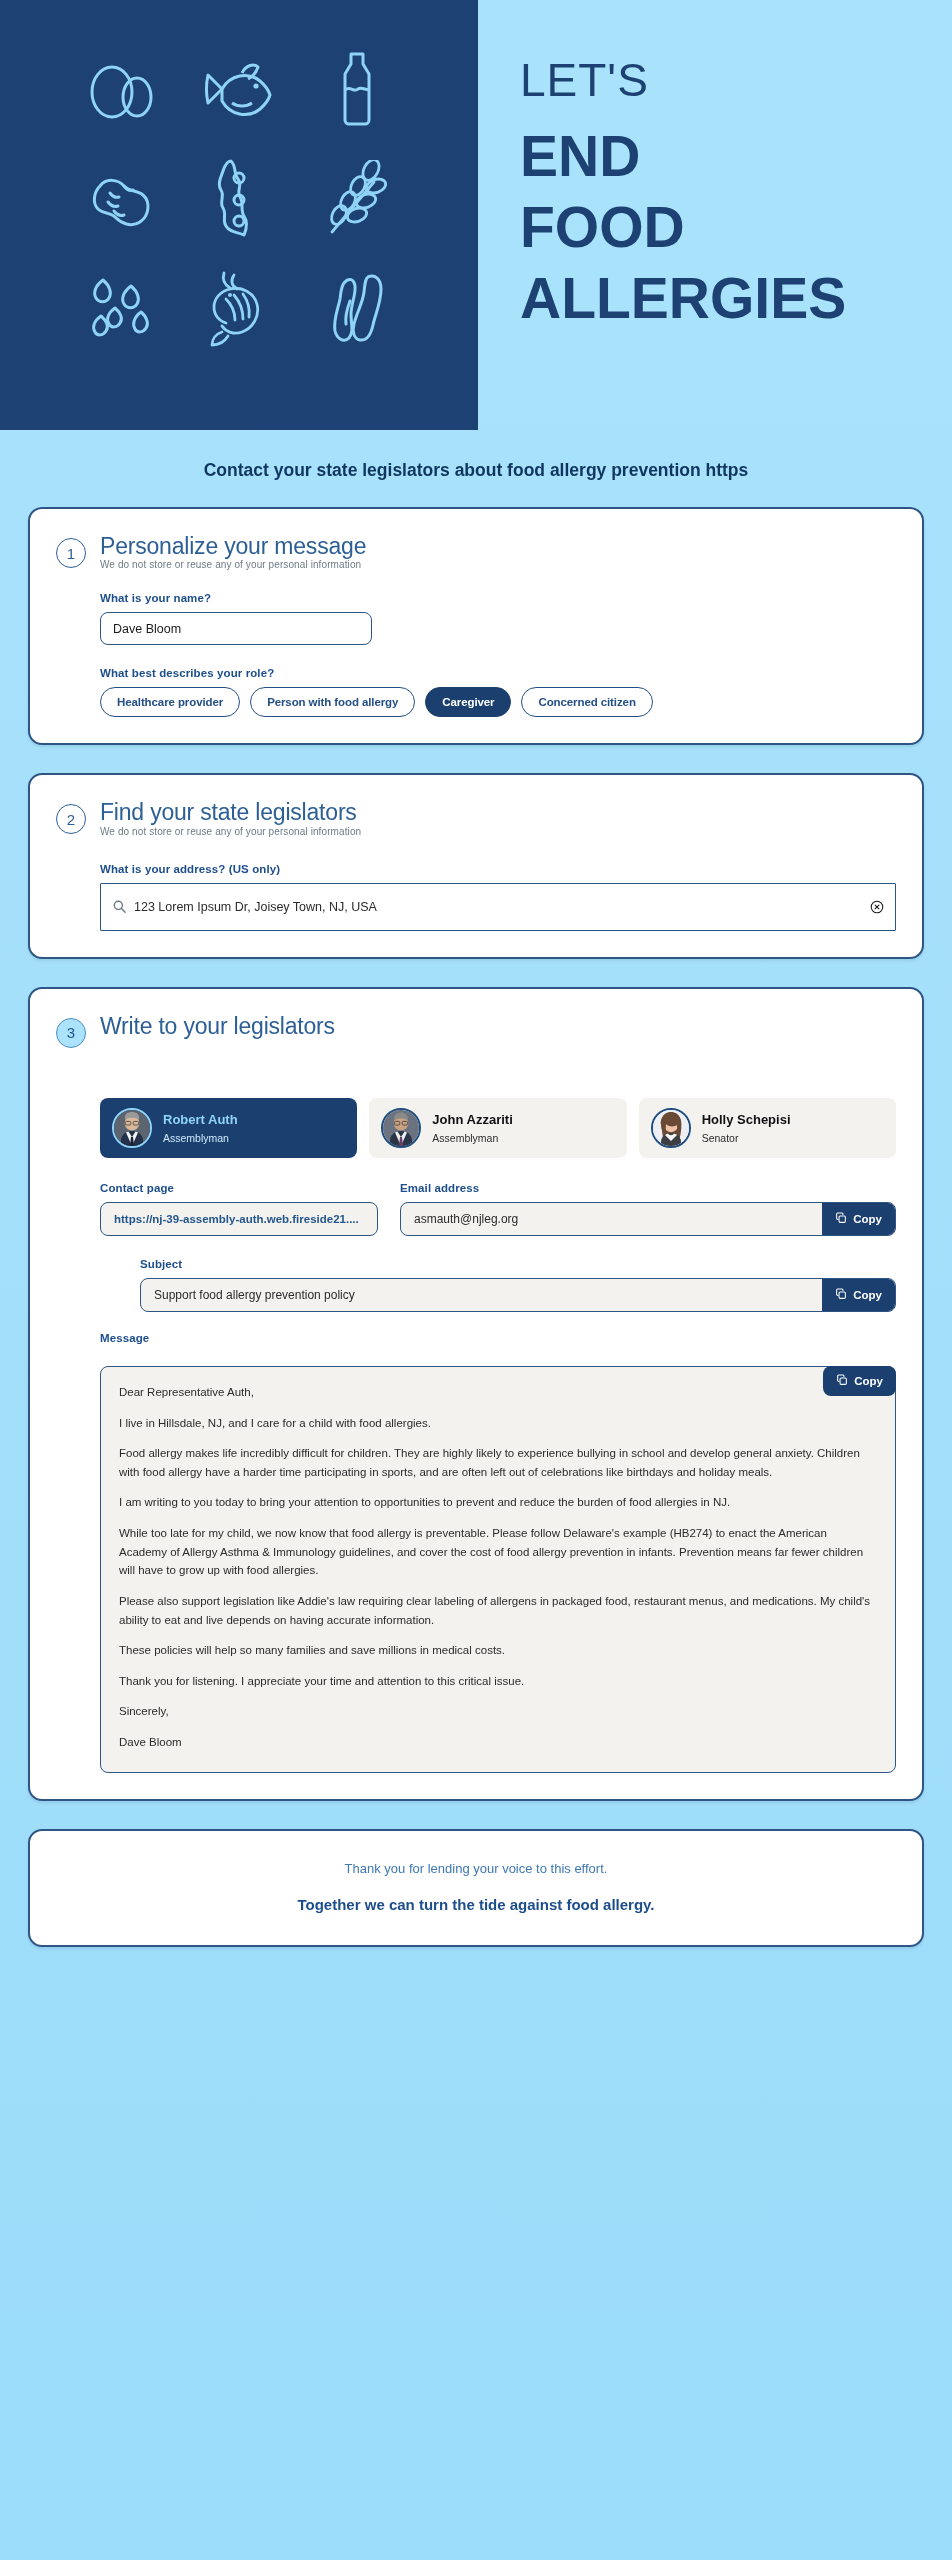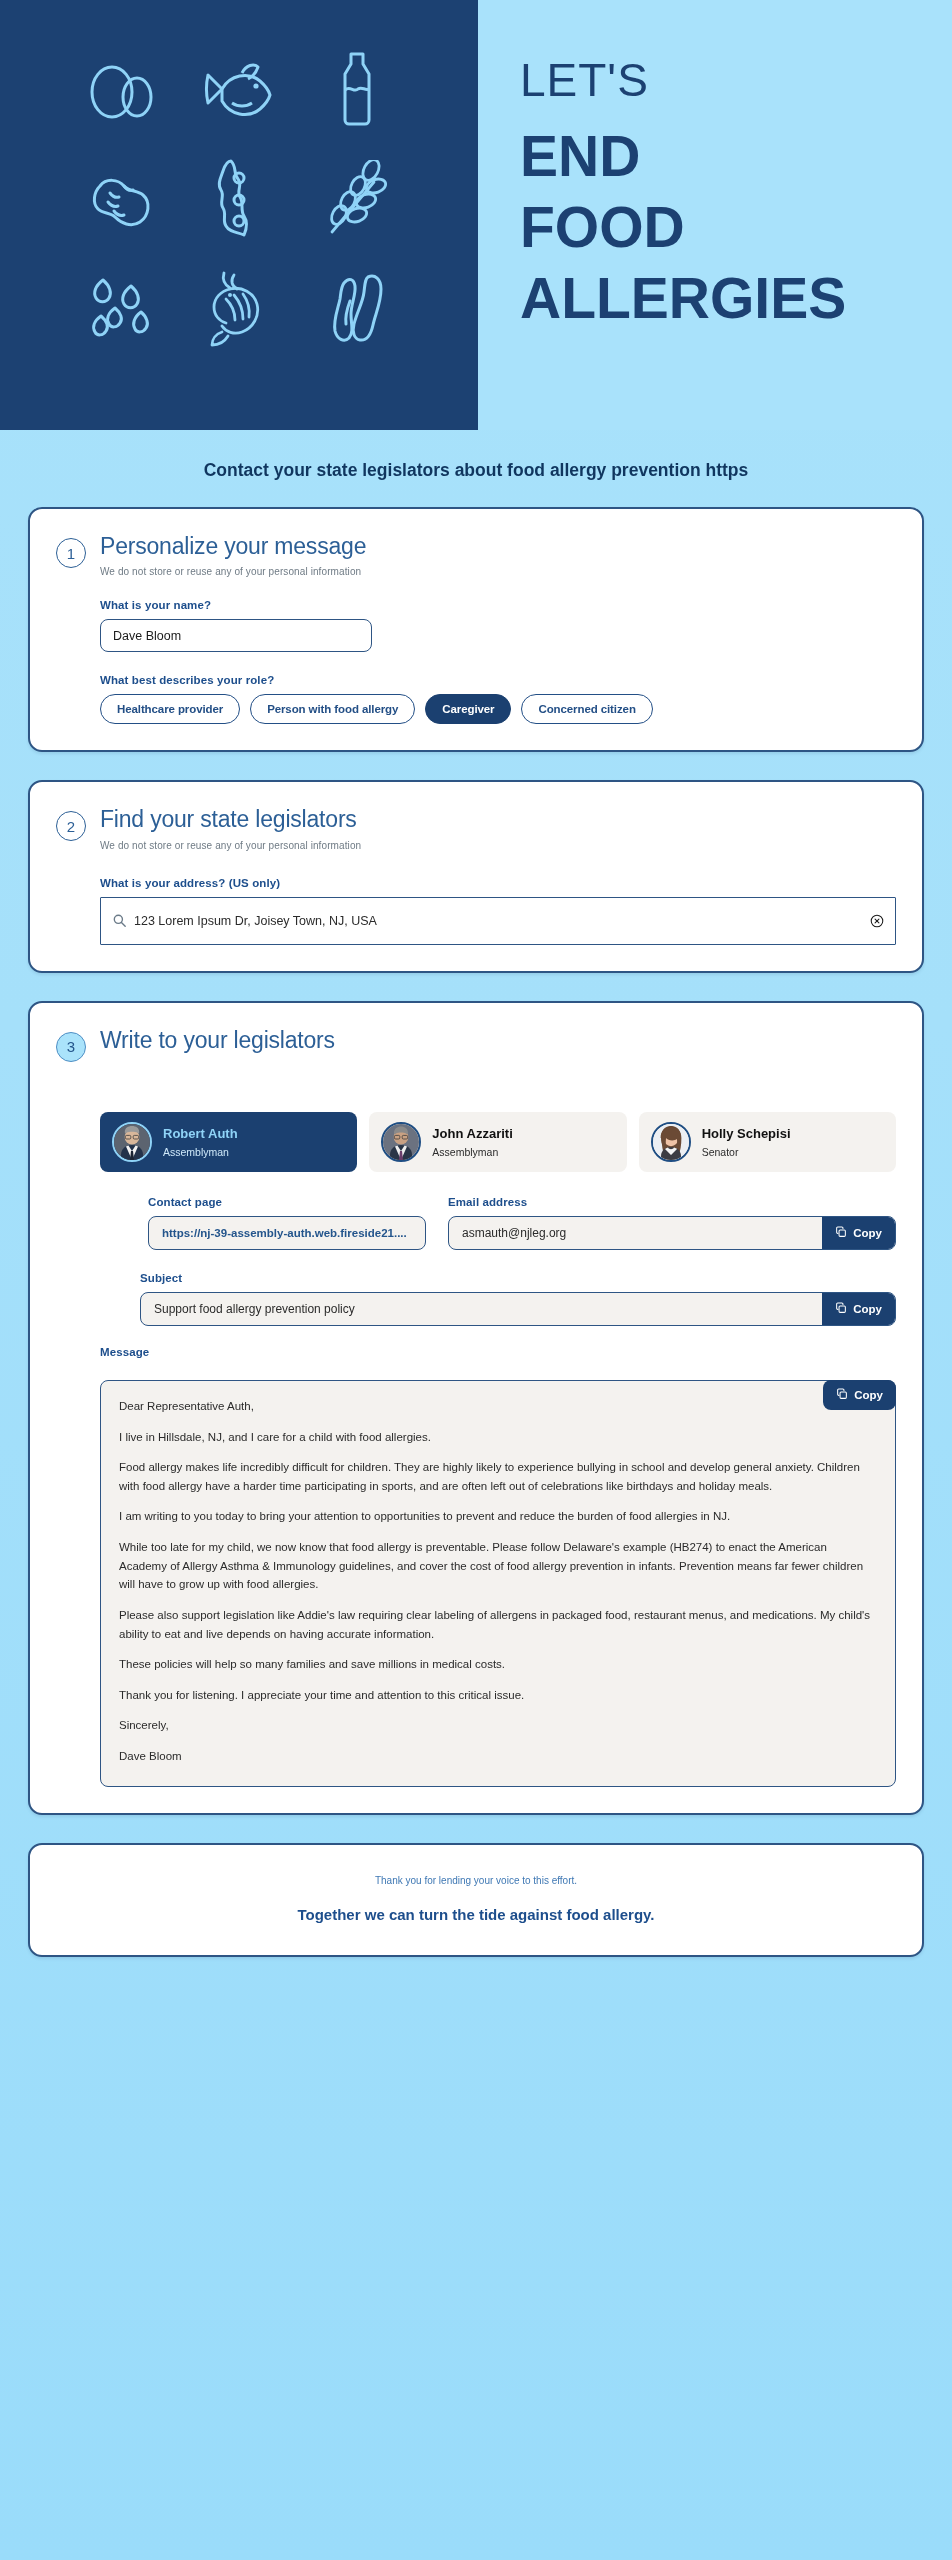--- a/index.html
+++ b/index.html
@@ -113,21 +113,20 @@
   .step-title {
     font-size: 23px;
     font-weight: 400;
     color: #2c5f96;
     line-height: 1.15;
     letter-spacing: -0.2px;
   }
   .step-note {
     font-size: 10px;
     color: #6f7b85;
-    margin-top: 7px;
     letter-spacing: 0.1px;
   }
 
   .field-label {
     font-size: 11.5px;
     font-weight: 700;
     color: #1d4e8c;
     margin-bottom: 8px;
     letter-spacing: 0.1px;
   }
@@ -217,21 +216,21 @@
     border: 2px solid #1f4e83;
     overflow: hidden;
     position: relative;
   }
   .legis-card.selected .avatar { border-color: #8fd3f7; }
   .legis-name { font-size: 13px; font-weight: 700; color: #111; line-height: 1.25; }
   .legis-role { font-size: 10.5px; color: #2b2b2b; margin-top: 3px; }
   .legis-card.selected .legis-name { color: #8fd3f7; }
   .legis-card.selected .legis-role { color: #cfe9fa; }
 
-  .two-col { display: flex; gap: 22px; margin-top: 24px; margin-left: 48px; }
+  .two-col { display: flex; gap: 22px; margin-top: 24px; }
   .col-contact { width: 278px; }
   .col-email { flex: 1; }
 
   .ro-input {
     height: 34px;
     border: 1.6px solid #2e5584;
     border-radius: 8px;
     background: #f4f2ef;
     display: flex;
     align-items: center;
@@ -299,21 +298,21 @@
   
   .footer-card {
     background: #fff;
     border: 2px solid #2e5584;
     border-radius: 14px;
     margin: 0 28px 34px 28px;
     padding: 30px 20px 32px 20px;
     text-align: center;
     box-shadow: 0 2px 3px rgba(20,50,90,0.10);
   }
-  .foot-1 { font-size: 10px; color: #3f78b4; margin-bottom: 20px; }
+  .foot-1 { font-size: 13px; color: #3f78b4; margin-bottom: 20px; }
   .foot-2 { font-size: 15px; font-weight: 700; color: #1d4e8c; }
 </style>
 </head>
 <body>
 
 <div class="page">
 
   <div class="hero">
     <div class="hero-left">
       <div class="icon-grid">

